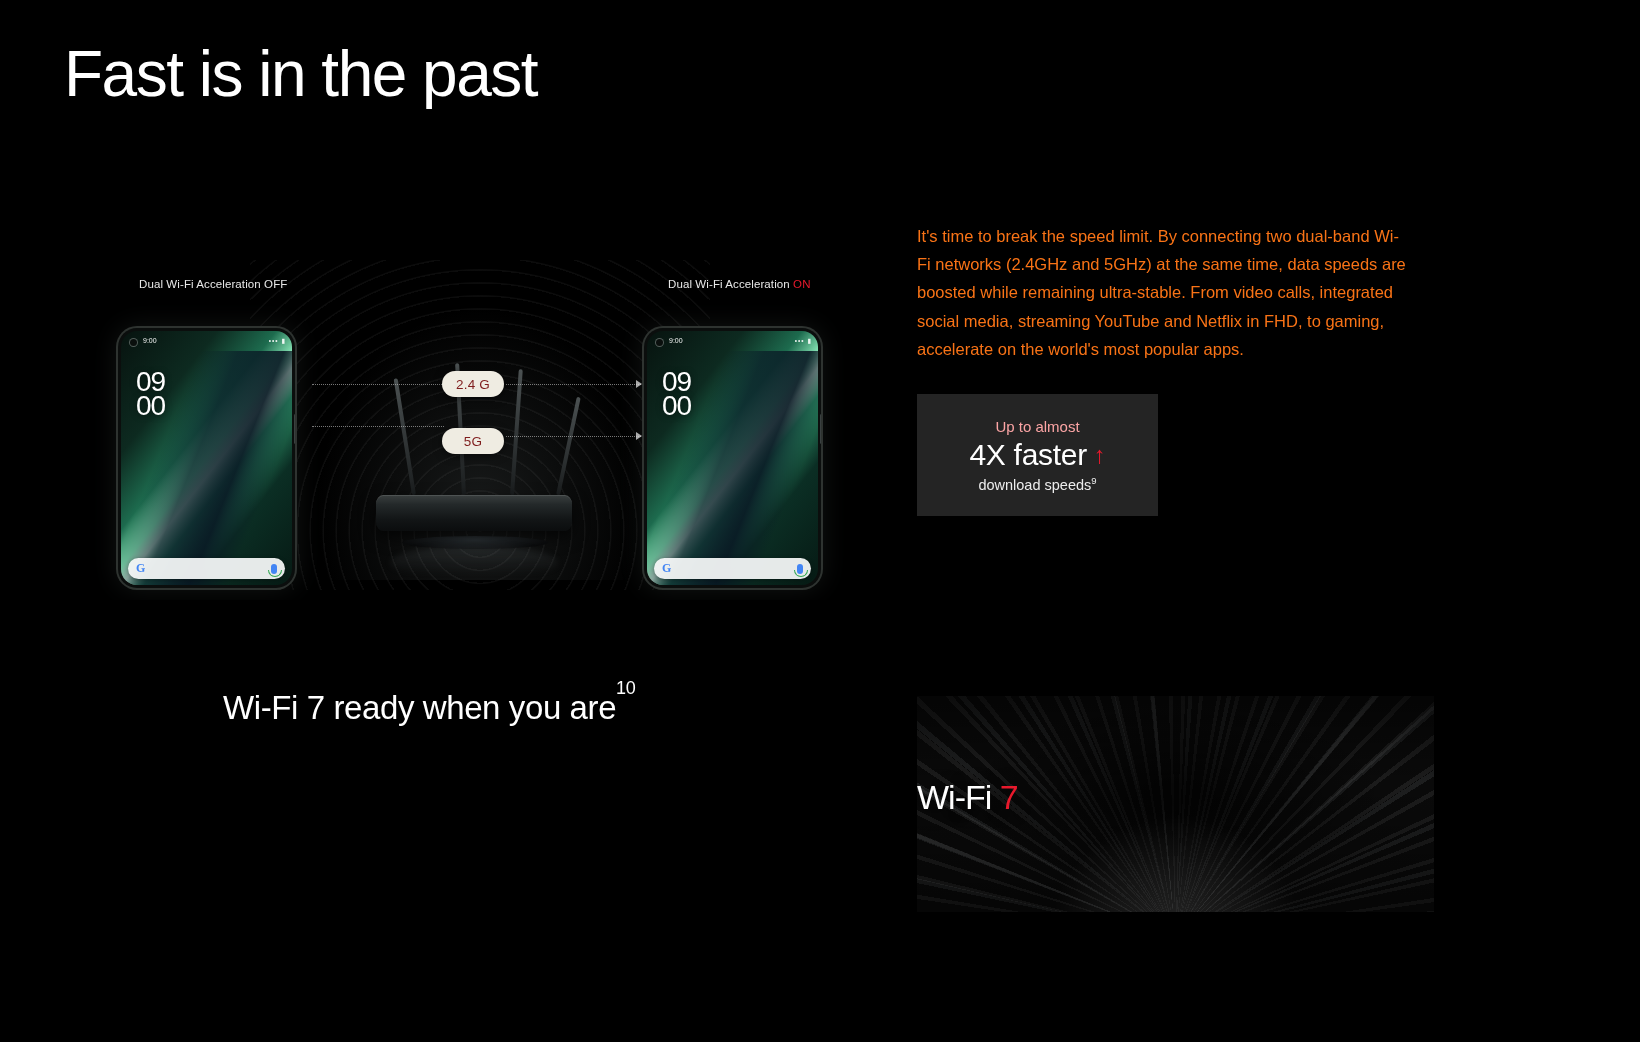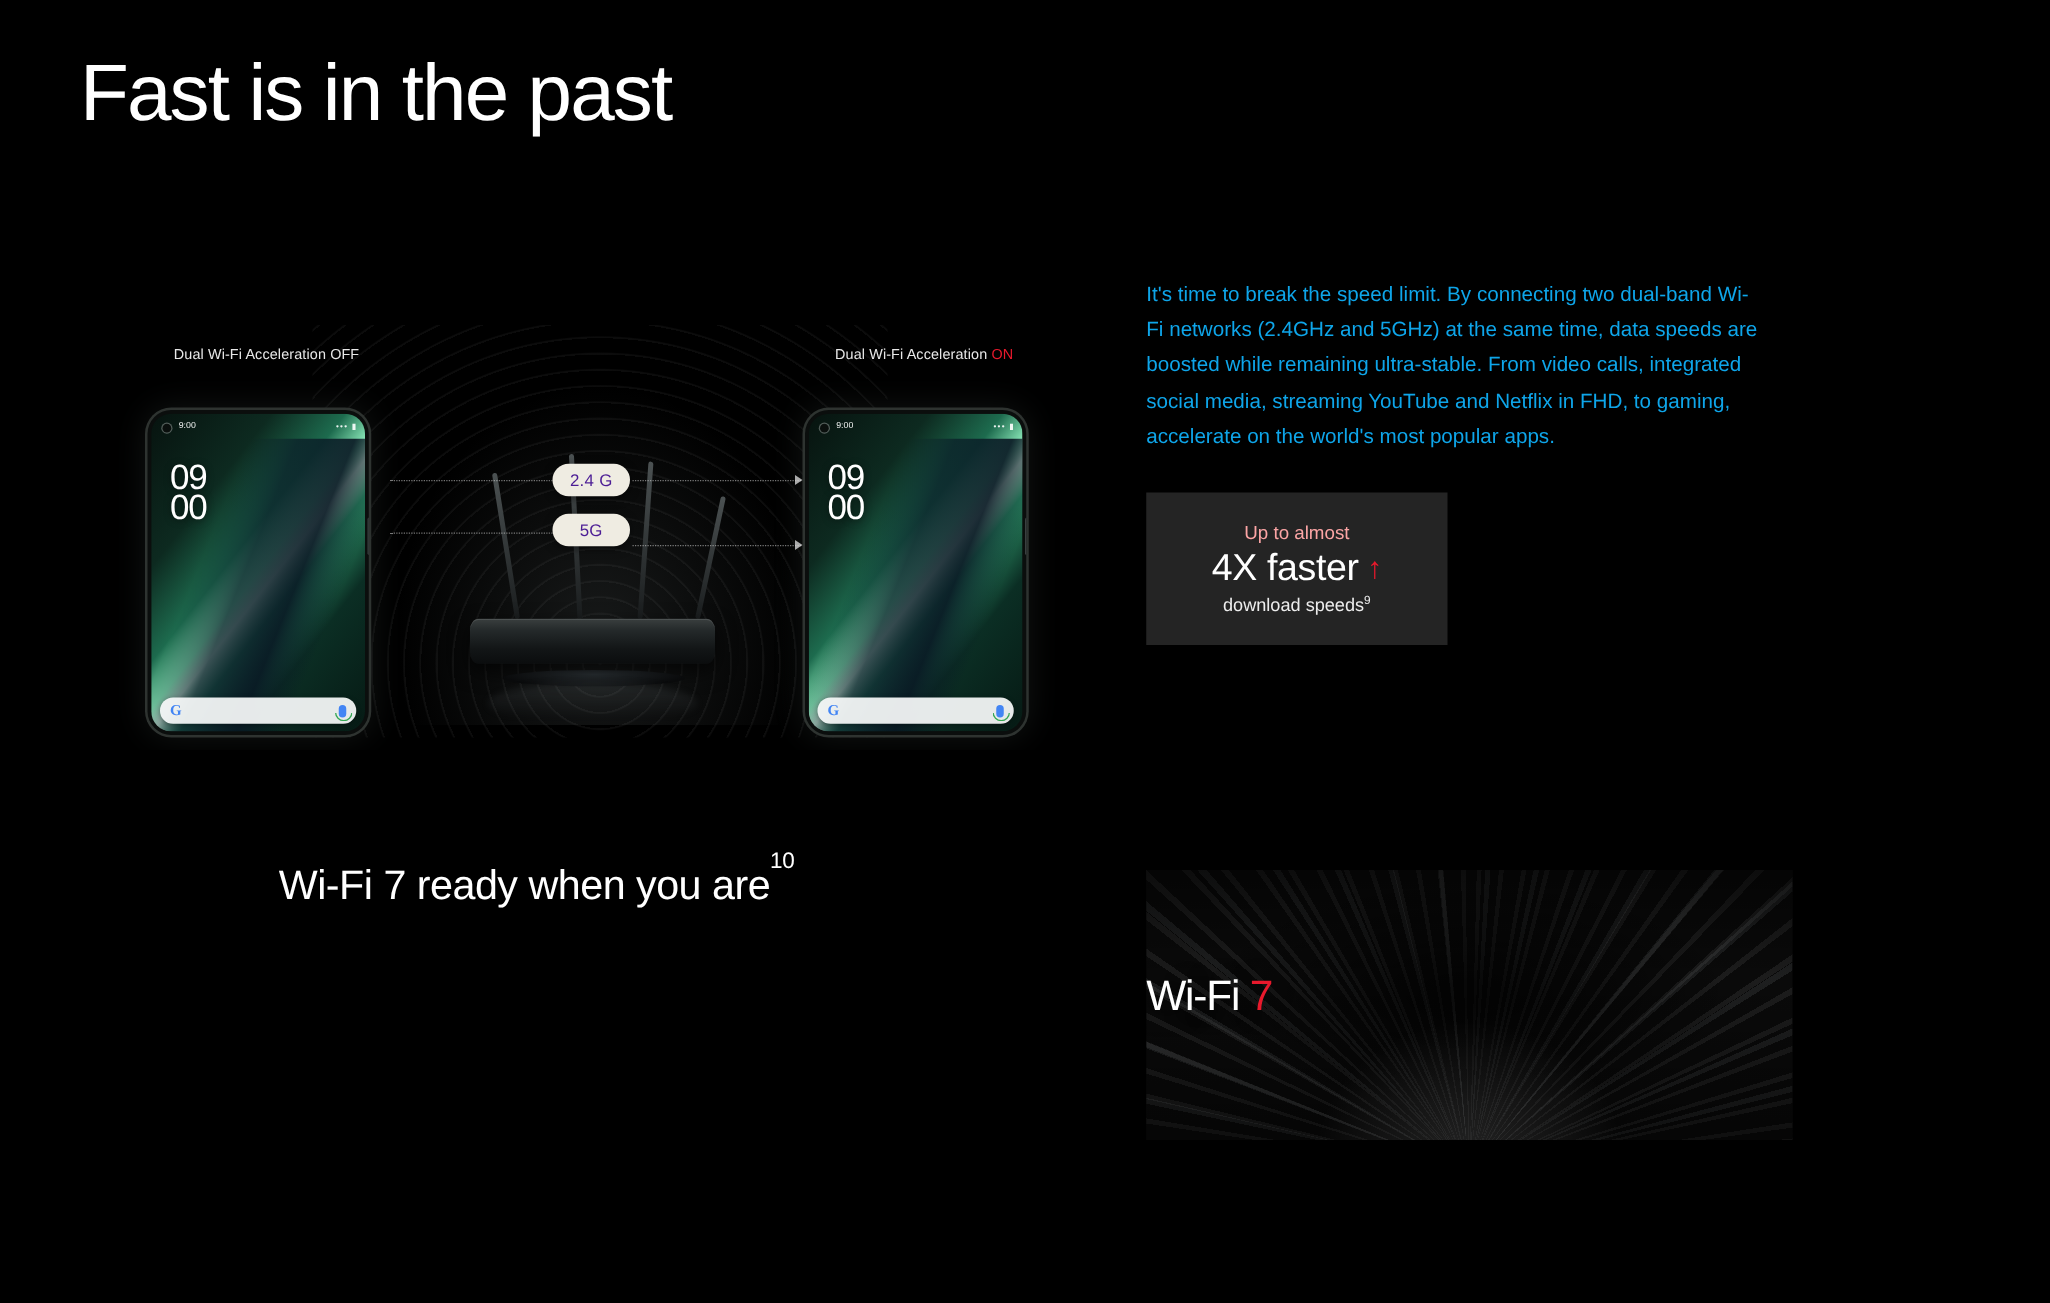--- a/index.html
+++ b/index.html
@@ -140,28 +140,28 @@
     transform-origin: 50% 100%;
   }
   .ant.a1 { left: 62px;  height: 118px; transform: rotate(-9deg); }
   .ant.a2 { left: 112px; height: 132px; transform: rotate(-3deg); }
   .ant.a3 { left: 160px; height: 126px; transform: rotate(4deg); }
   .ant.a4 { left: 206px; height: 100px; transform: rotate(12deg); }
 
   
   .pill {
     position: absolute; z-index: 9;
-    background: #efece2; color: #4c1d95;
+    background: #efece2; color: #7f1d1d;
     border-radius: 13px; height: 26px; min-width: 62px;
     display: flex; align-items: center; justify-content: center;
     font-size: 13.5px; font-weight: 400; letter-spacing: .2px;
     box-shadow: 0 2px 8px rgba(0,0,0,.5);
   }
   .pill.b24 { left: 382px; top: 131px; }
-  .pill.b5  { left: 382px; top: 171px; }
+  .pill.b5  { left: 382px; top: 188px; }
   .dline {
     position: absolute; height: 0; z-index: 7;
     border-top: 1px dotted rgba(215,215,215,.55);
   }
   .dline.d1 { left: 252px; top: 186px; width: 132px; }
   .dline.d2 { left: 446px; top: 144px; width: 135px; }
   .dline.d3 { left: 446px; top: 196px; width: 135px; }
   .dline.d4 { left: 252px; top: 144px; width: 132px; }
   .arrowhead {
     position: absolute; z-index: 8; width: 0; height: 0;
@@ -173,21 +173,21 @@
 
   
   .col-r { position: absolute; left: 917px; top: 200px; width: 500px; }
   .h2 {
     font-size: 33px; font-weight: 400; color: #fff;
     letter-spacing: -.4px; line-height: 1.1;
   }
   .h2 sup { font-size: 18px; top: -.72em; position: relative; }
   .body-copy {
     margin-top: 22px; font-size: 16.5px; line-height: 1.71;
-    color: #0ea5e9; max-width: 492px; font-weight: 400;
+    color: #f97316; max-width: 492px; font-weight: 400;
   }
   .stat-card {
     margin-top: 31px; width: 241px; height: 122px;
     background: #242424;
     display: flex; flex-direction: column;
     align-items: center; justify-content: center;
     gap: 3px;
   }
   .stat-top { font-size: 15px; color: #fca5a5; }
   .stat-mid {

